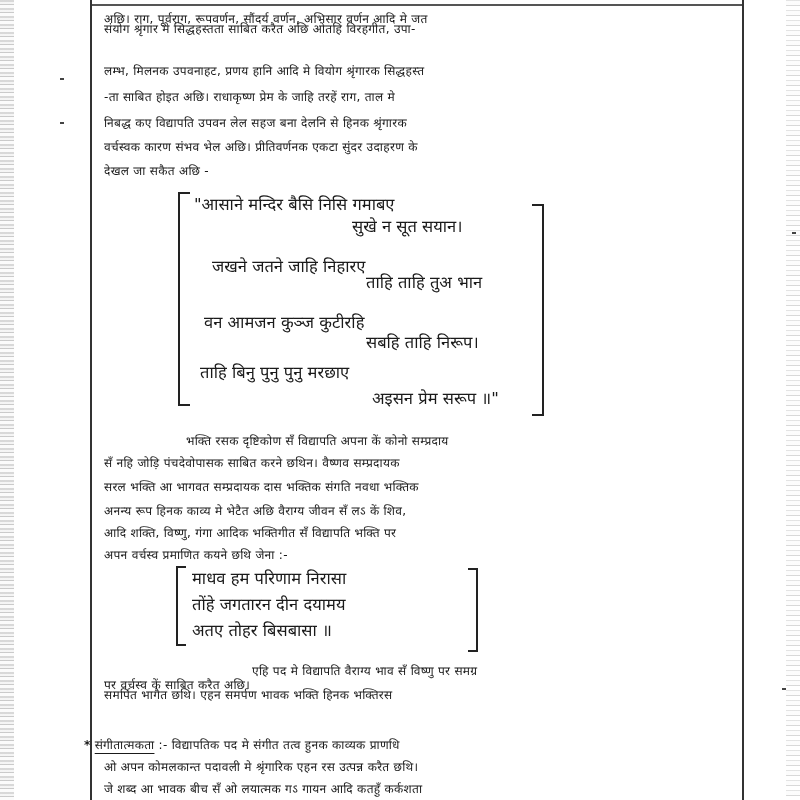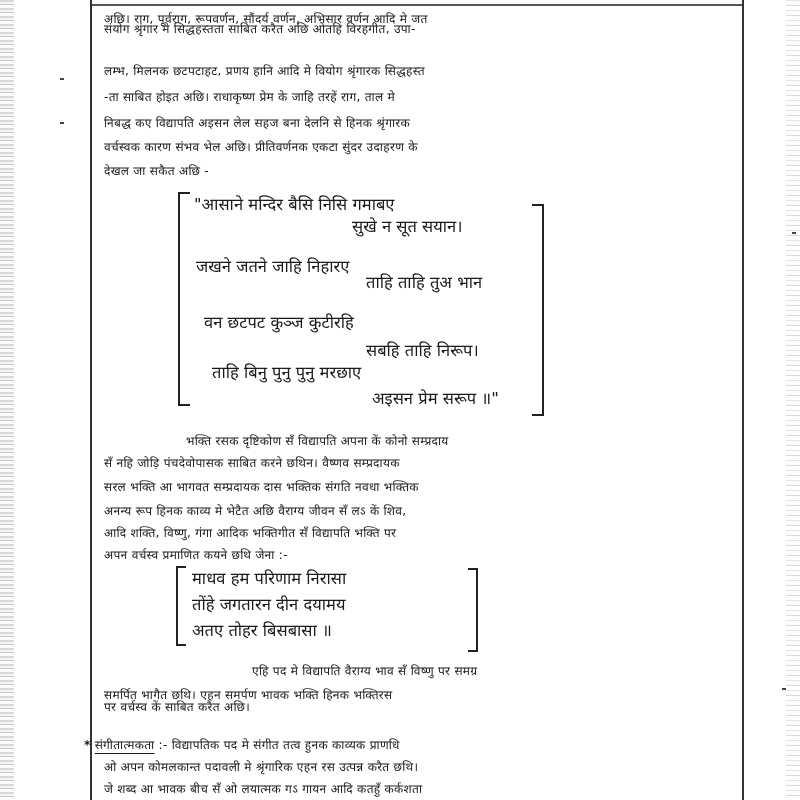--- a/index.html
+++ b/index.html
@@ -57,37 +57,37 @@
 <div class="margin-dot" style="left:60px;top:78px"></div>
 <div class="margin-dot" style="left:60px;top:122px"></div>
 <div class="margin-dot" style="left:792px;top:232px"></div>
 <div class="margin-dot" style="left:782px;top:688px"></div>
 
 <div class="page">
 
   <div>
     <div class="line" style="top:8px">अछि। राग, पूर्वराग, रूपवर्णन, सौंदर्य वर्णन, अभिसार वर्णन आदि मे जत</div>
     <div class="line" style="top:18px">संयोग श्रृंगार मे सिद्धहस्तता साबित करैत अछि ओतहि विरहगीत, उपा-</div>
-    <div class="line" style="top:60px">लम्भ, मिलनक छटपटाहट, प्रणय हानि आदि मे वियोग श्रृंगारक सिद्धहस्त</div>
+    <div class="line" style="top:60px">लम्भ, मिलनक उपवनाहट, प्रणय हानि आदि मे वियोग श्रृंगारक सिद्धहस्त</div>
     <div class="line" style="top:86px">-ता साबित होइत अछि। राधाकृष्ण प्रेम के जाहि तरहें राग, ताल मे</div>
-    <div class="line" style="top:112px">निबद्ध कए विद्यापति अइसन लेल सहज बना देलनि से हिनक श्रृंगारक</div>
+    <div class="line" style="top:112px">निबद्ध कए विद्यापति उपवन लेल सहज बना देलनि से हिनक श्रृंगारक</div>
     <div class="line" style="top:136px">वर्चस्वक कारण संभव भेल अछि। प्रीतिवर्णनक एकटा सुंदर उदाहरण के</div>
     <div class="line" style="top:160px">देखल जा सकैत अछि -</div>
   </div>
 
   <div class="bracket l" style="left:74px;top:192px;width:10px;height:210px"></div>
   <div class="bracket r" style="left:428px;top:204px;width:10px;height:208px"></div>
   <div>
     <div class="verse" style="left:90px;top:194px">"आसाने मन्दिर बैसि निसि गमाबए</div>
     <div class="verse" style="left:248px;top:216px">सुखे न सूत सयान।</div>
-    <div class="verse" style="left:92px;top:256px">जखने जतने जाहि निहारए</div>
+    <div class="verse" style="left:108px;top:256px">जखने जतने जाहि निहारए</div>
     <div class="verse" style="left:262px;top:272px">ताहि ताहि तुअ भान</div>
-    <div class="verse" style="left:100px;top:312px">वन छटपट कुञ्ज कुटीरहि</div>
-    <div class="verse" style="left:262px;top:340px">सबहि ताहि निरूप।</div>
-    <div class="verse" style="left:108px;top:362px">ताहि बिनु पुनु पुनु मरछाए</div>
+    <div class="verse" style="left:100px;top:312px">वन आमजन कुञ्ज कुटीरहि</div>
+    <div class="verse" style="left:262px;top:332px">सबहि ताहि निरूप।</div>
+    <div class="verse" style="left:96px;top:362px">ताहि बिनु पुनु पुनु मरछाए</div>
     <div class="verse" style="left:268px;top:388px">अइसन प्रेम सरूप ॥"</div>
   </div>
 
   <div>
     <div class="line" style="top:430px;left:82px">भक्ति रसक दृष्टिकोण सँ विद्यापति अपना कें कोनो सम्प्रदाय</div>
     <div class="line" style="top:452px">सँ नहि जोड़ि पंचदेवोपासक साबित करने छथिन। वैष्णव सम्प्रदायक</div>
     <div class="line" style="top:476px">सरल भक्ति आ भागवत सम्प्रदायक दास भक्तिक संगति नवधा भक्तिक</div>
     <div class="line" style="top:500px">अनन्य रूप हिनक काव्य मे भेटैत अछि वैराग्य जीवन सँ लऽ कें शिव,</div>
     <div class="line" style="top:522px">आदि शक्ति, विष्णु, गंगा आदिक भक्तिगीत सँ विद्यापति भक्ति पर</div>
     <div class="line" style="top:544px">अपन वर्चस्व प्रमाणित कयने छथि जेना :-</div>
@@ -97,21 +97,21 @@
   <div class="bracket r" style="left:364px;top:568px;width:8px;height:80px"></div>
   <div>
     <div class="verse" style="left:88px;top:568px">माधव हम परिणाम निरासा</div>
     <div class="verse" style="left:88px;top:594px">तोंहे जगतारन दीन दयामय</div>
     <div class="verse" style="left:88px;top:620px">अतए तोहर बिसबासा ॥</div>
   </div>
 
   <div>
     <div class="line" style="top:660px;left:148px">एहि पद मे विद्यापति वैराग्य भाव सँ विष्णु पर समग्र</div>
     <div class="line" style="top:684px">समर्पित भागैत छथि। एहन समर्पण भावक भक्ति हिनक भक्तिरस</div>
-    <div class="line" style="top:696px">पर वर्चस्व कें साबित करैत अछि।</div>
+    <div class="line" style="top:674px">पर वर्चस्व कें साबित करैत अछि।</div>
   </div>
 
   <div>
     <div class="line" style="top:734px;left:-20px">
       <span class="star">*</span>
       <span class="heading">संगीतात्मकता</span>
       <span>:-</span>
       <span>विद्यापतिक पद मे संगीत तत्व हुनक काव्यक प्राणधि</span>
     </div>
     <div class="line" style="top:756px">ओ अपन कोमलकान्त पदावली मे श्रृंगारिक एहन रस उत्पन्न करैत छथि।</div>

